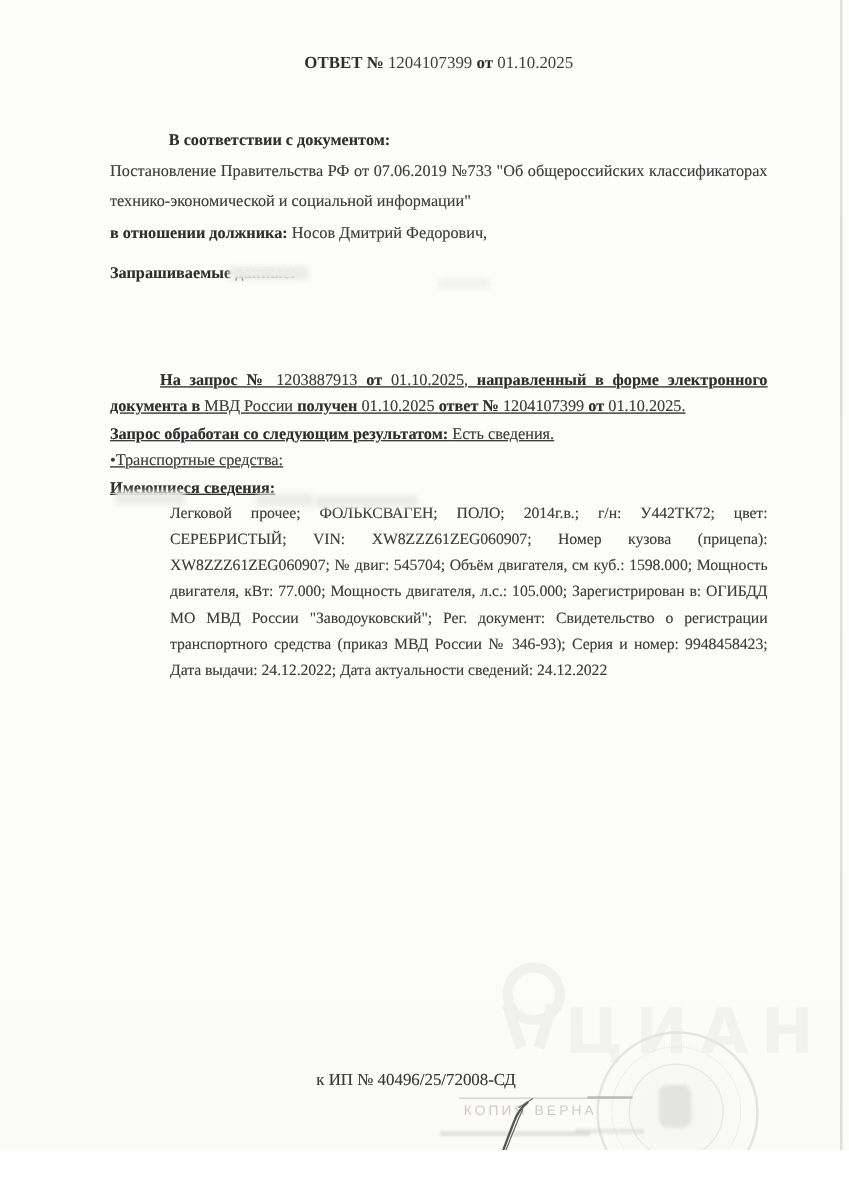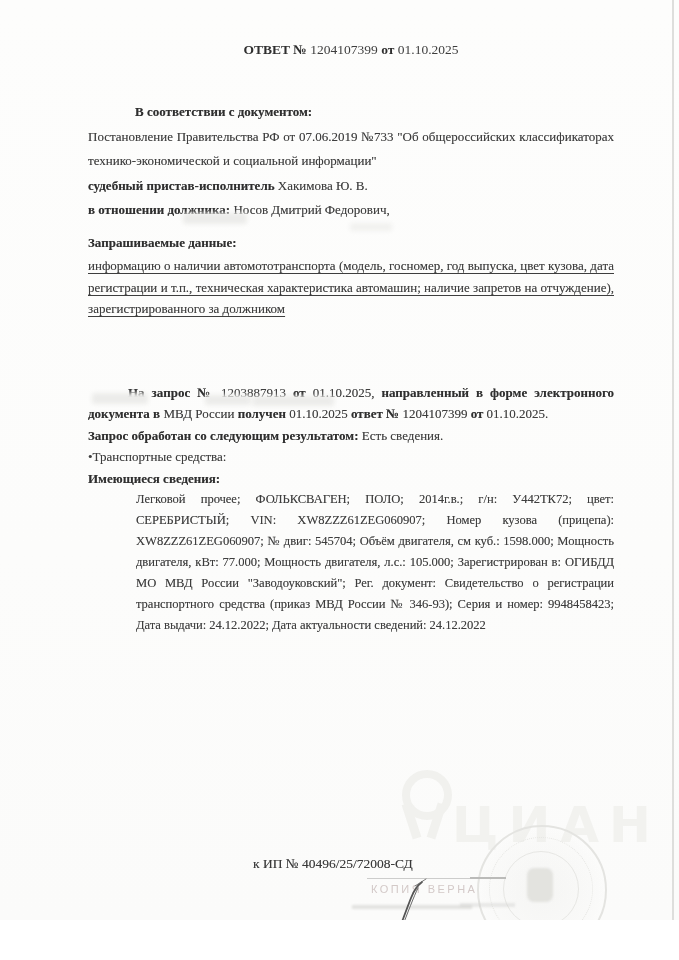--- a/index.html
+++ b/index.html
@@ -10,21 +10,21 @@
     color:#3e3e3e; overflow:hidden;
   }
   .content { position:absolute; left:88px; top:40px; width:526px; }
   .title { text-align:center; font-size:13.5px; line-height:20px; margin:0 0 22px 0; }
   .p { margin:0; font-size:13px; line-height:24.5px; text-shadow:0 0 0.3px rgba(62,62,62,.45); }
   .just { text-align:justify; }
   .indent47 { text-indent:47px;margin-top:40px; }
   .indent40 { text-indent:40px; }
   .b { font-weight:bold; color:#2f2f2f; }
   .u { text-decoration:underline; text-decoration-thickness:.8px; text-underline-offset:3px; }
-  .tight { line-height:21.5px; }
+  .tight { line-height:21.5px;text-decoration:underline; }
   .gap8 { height:8px; }
   .gap62 { height:62px; }
   .ublock { line-height:21.5px; }
   .vehicle { font-size:12.6px; line-height:21px; letter-spacing:-0.05px;margin-left:48px; }
   .footer-ref { position:absolute; left:253px; top:856px; font-size:13.5px; color:#3a3a3a; text-shadow:0 0 .3px rgba(58,58,58,.45); }
 
   
   .scan-edge { position:absolute; right:5px; top:0; width:2px; height:960px; background:#dededc; }
   .smudge { position:absolute; background:#ececea; filter:blur(2px); border-radius:3px; }
   .s1 { left:183px; top:213px; width:64px; height:11px; }
@@ -72,31 +72,29 @@
 <div class="page">
 
   <div class="content">
 
     <p class="title"><span class="b">ОТВЕТ № </span><span>1204107399</span><span class="b"> от </span><span>01.10.2025</span></p>
 
     <p class="p indent47 b">В соответствии с документом:</p>
 
     <p class="p just">Постановление Правительства РФ от 07.06.2019 №733 "Об общероссийских классификаторах технико-экономической и социальной информации"</p>
 
-    <p class="p"><span class="b">судебный пристав-исполнитель </span><span>Хакимова Ю. В.</span></p>
 
 
     <p class="p"><span class="b">в отношении должника: </span><span>Носов Дмитрий Федорович,</span></p>
 
     <div class="gap8"></div>
 
 
     <p class="p b">Запрашиваемые данные:</p>
 
-    <p class="p just ublock u">информацию о наличии автомототранспорта (модель, госномер, год выпуска, цвет кузова, дата регистрации и т.п., техническая характеристика автомашин; наличие запретов на отчуждение), зарегистрированного за должником</p>
 
     <div class="gap62"></div>
 
     <p class="p tight just indent40"><span class="b">На запрос № </span><span>1203887913</span><span class="b"> от </span><span>01.10.2025,</span><span class="b"> направленный в форме электронного документа в </span><span>МВД России </span><span class="b">получен </span><span>01.10.2025 </span><span class="b">ответ № </span><span>1204107399</span><span class="b"> от </span><span>01.10.2025.</span></p>
 
     <p class="p tight"><span class="b">Запрос обработан со следующим результатом: </span><span>Есть сведения.</span></p>
 
     <p class="p tight">•Транспортные средства:</p>
 
     <p class="p tight b">Имеющиеся сведения:</p>

